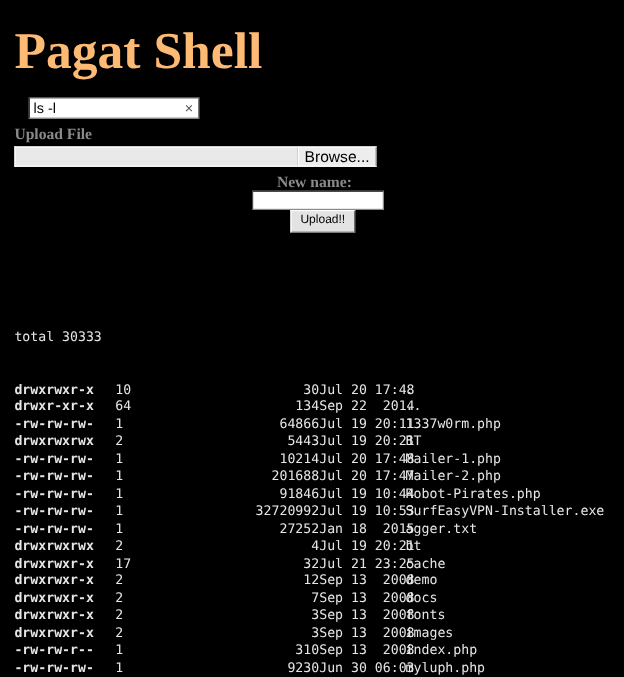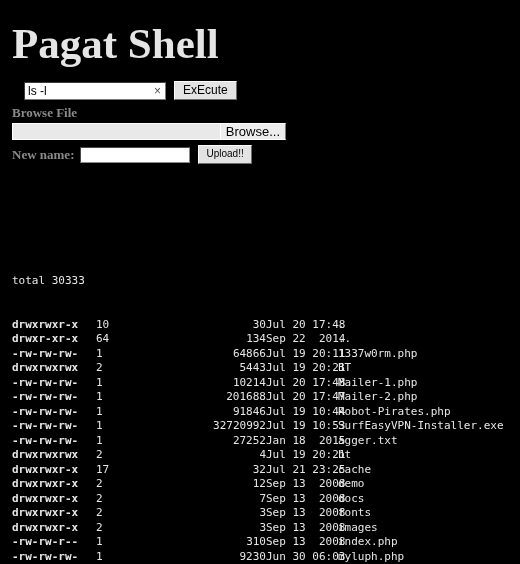--- a/index.html
+++ b/index.html
@@ -11,21 +11,21 @@
   body {
     width: 520px;
     height: 564px;
     overflow: hidden;
     position: relative;
     font-family: "Liberation Serif", serif;
   }
 
   
   #page-title {
-    color: #e5e5e5;
+    color: #fdba74;
     font-family: "Liberation Serif", serif;
     font-weight: bold;
     font-size: 43px;
     line-height: 43px;
     letter-spacing: 0px;
     padding: 22px 0 0 12px;
     margin: 0;
     white-space: nowrap;
   }
 
@@ -90,21 +90,21 @@
   #upload-label {
     color: #8a8a8a;
     font-family: "Liberation Serif", serif;
     font-weight: bold;
     font-size: 13px;
     margin: 6px 0 3px 12px;
     line-height: 14px;
   }
   #file-row {
     margin-left: 12px;
-    width: 274px;
+    width: 302px;
     height: 17px;
     display: flex;
     align-items: stretch;
     box-sizing: border-box;
   }
   .file-field {
     flex: 1 1 auto;
     background: #e9e9e9;
     border: 1px solid #ffffff;
     border-right: 0;
@@ -119,20 +119,21 @@
     color: #000;
     padding: 0 5px 1px 5px;
     line-height: 15px;
     cursor: pointer;
     white-space: nowrap;
   }
   #newname-row {
     margin: 5px 2px 0 12px;
     display: flex;
     align-items: center;
+    flex-direction: column;
   }
   #newname-label {
     color: #8a8a8a;
     font-family: "Liberation Serif", serif;
     font-weight: bold;
     font-size: 13px;
     line-height: 15px;
     margin-right: 6px;
     white-space: nowrap;
   }
@@ -187,24 +188,23 @@
 </head>
 <body>
 
 <h1 id="page-title">Pagat Shell</h1>
 
 <div id="command-form">
   <div class="cmd-input-wrap">
     <input class="cmd-input" type="text" value="ls -l" style="">
     <span class="clear-icon">×</span>
   </div>
-  <button class="btn" id="execute-button">ExEcute</button>
-</div>
-
-<div id="upload-label">Browse File</div>
+</div>
+
+<div id="upload-label">Upload File</div>
 
 <div id="file-row">
   <div class="file-field"></div>
   <button id="browse-button">Browse...</button>
 </div>
 
 <div id="newname-row">
   <span id="newname-label">New name:</span>
   <input class="name-input" type="text" value="" style="">
   <button id="upload-button">Upload!!</button>

